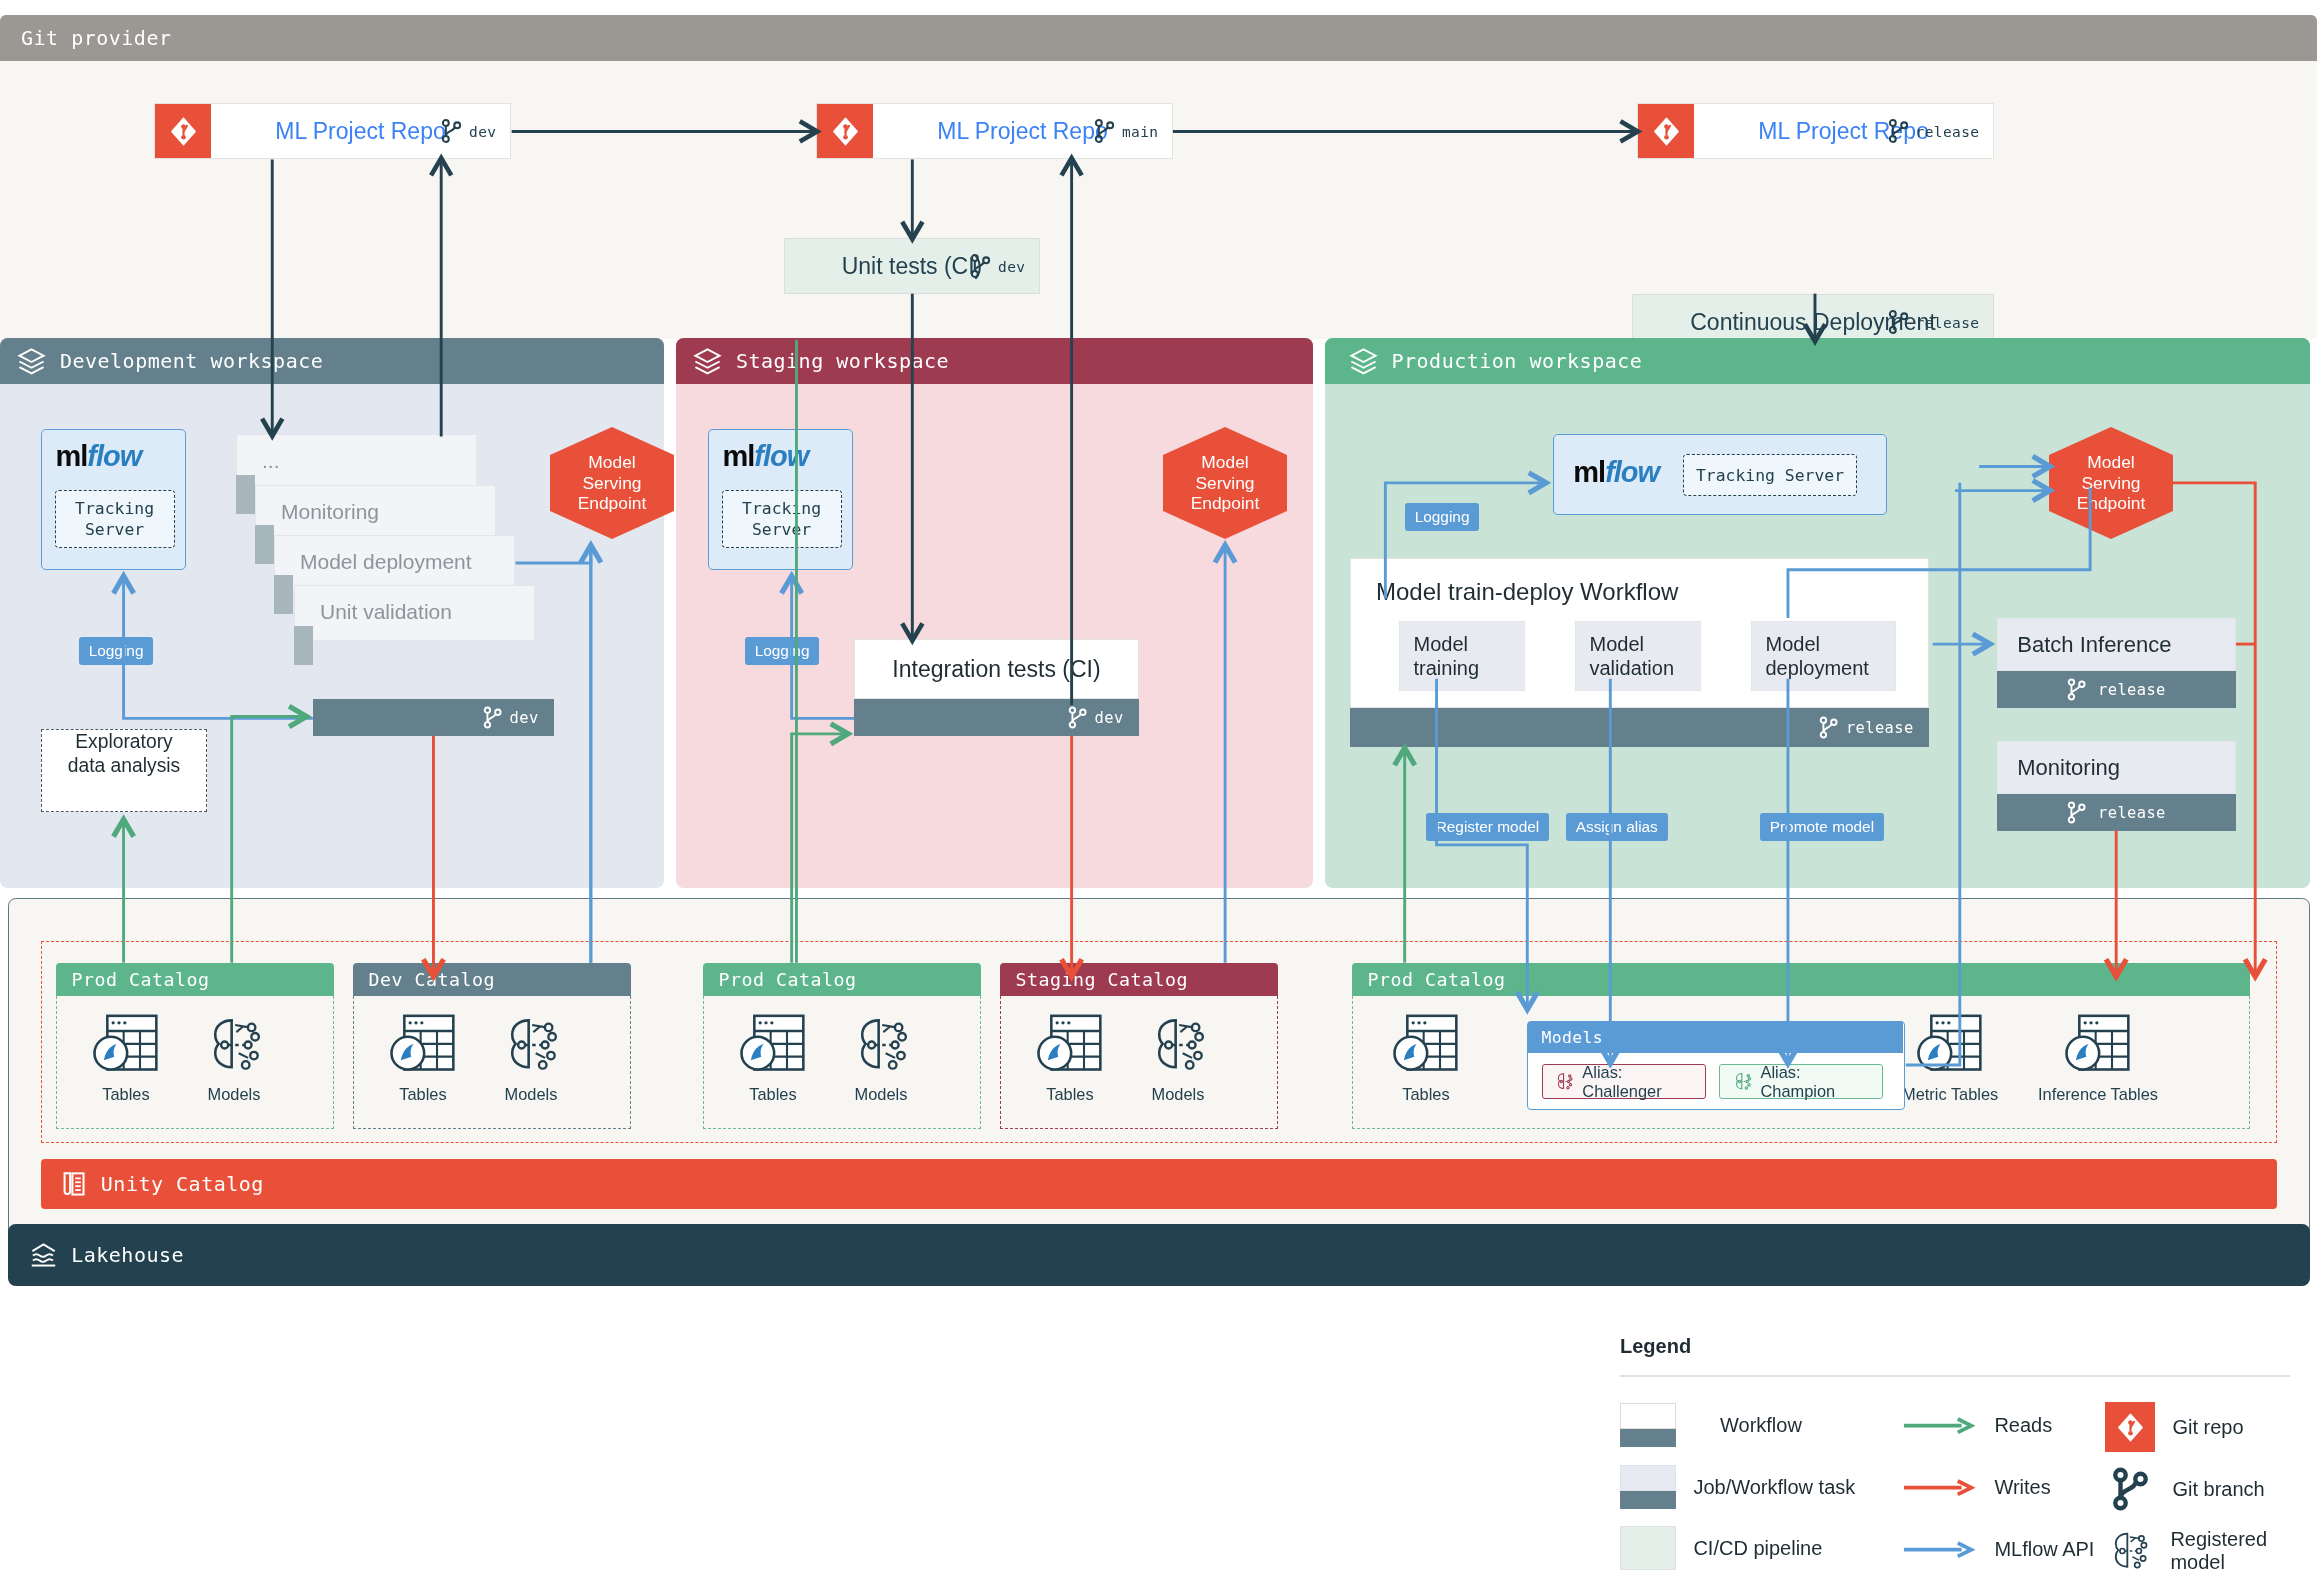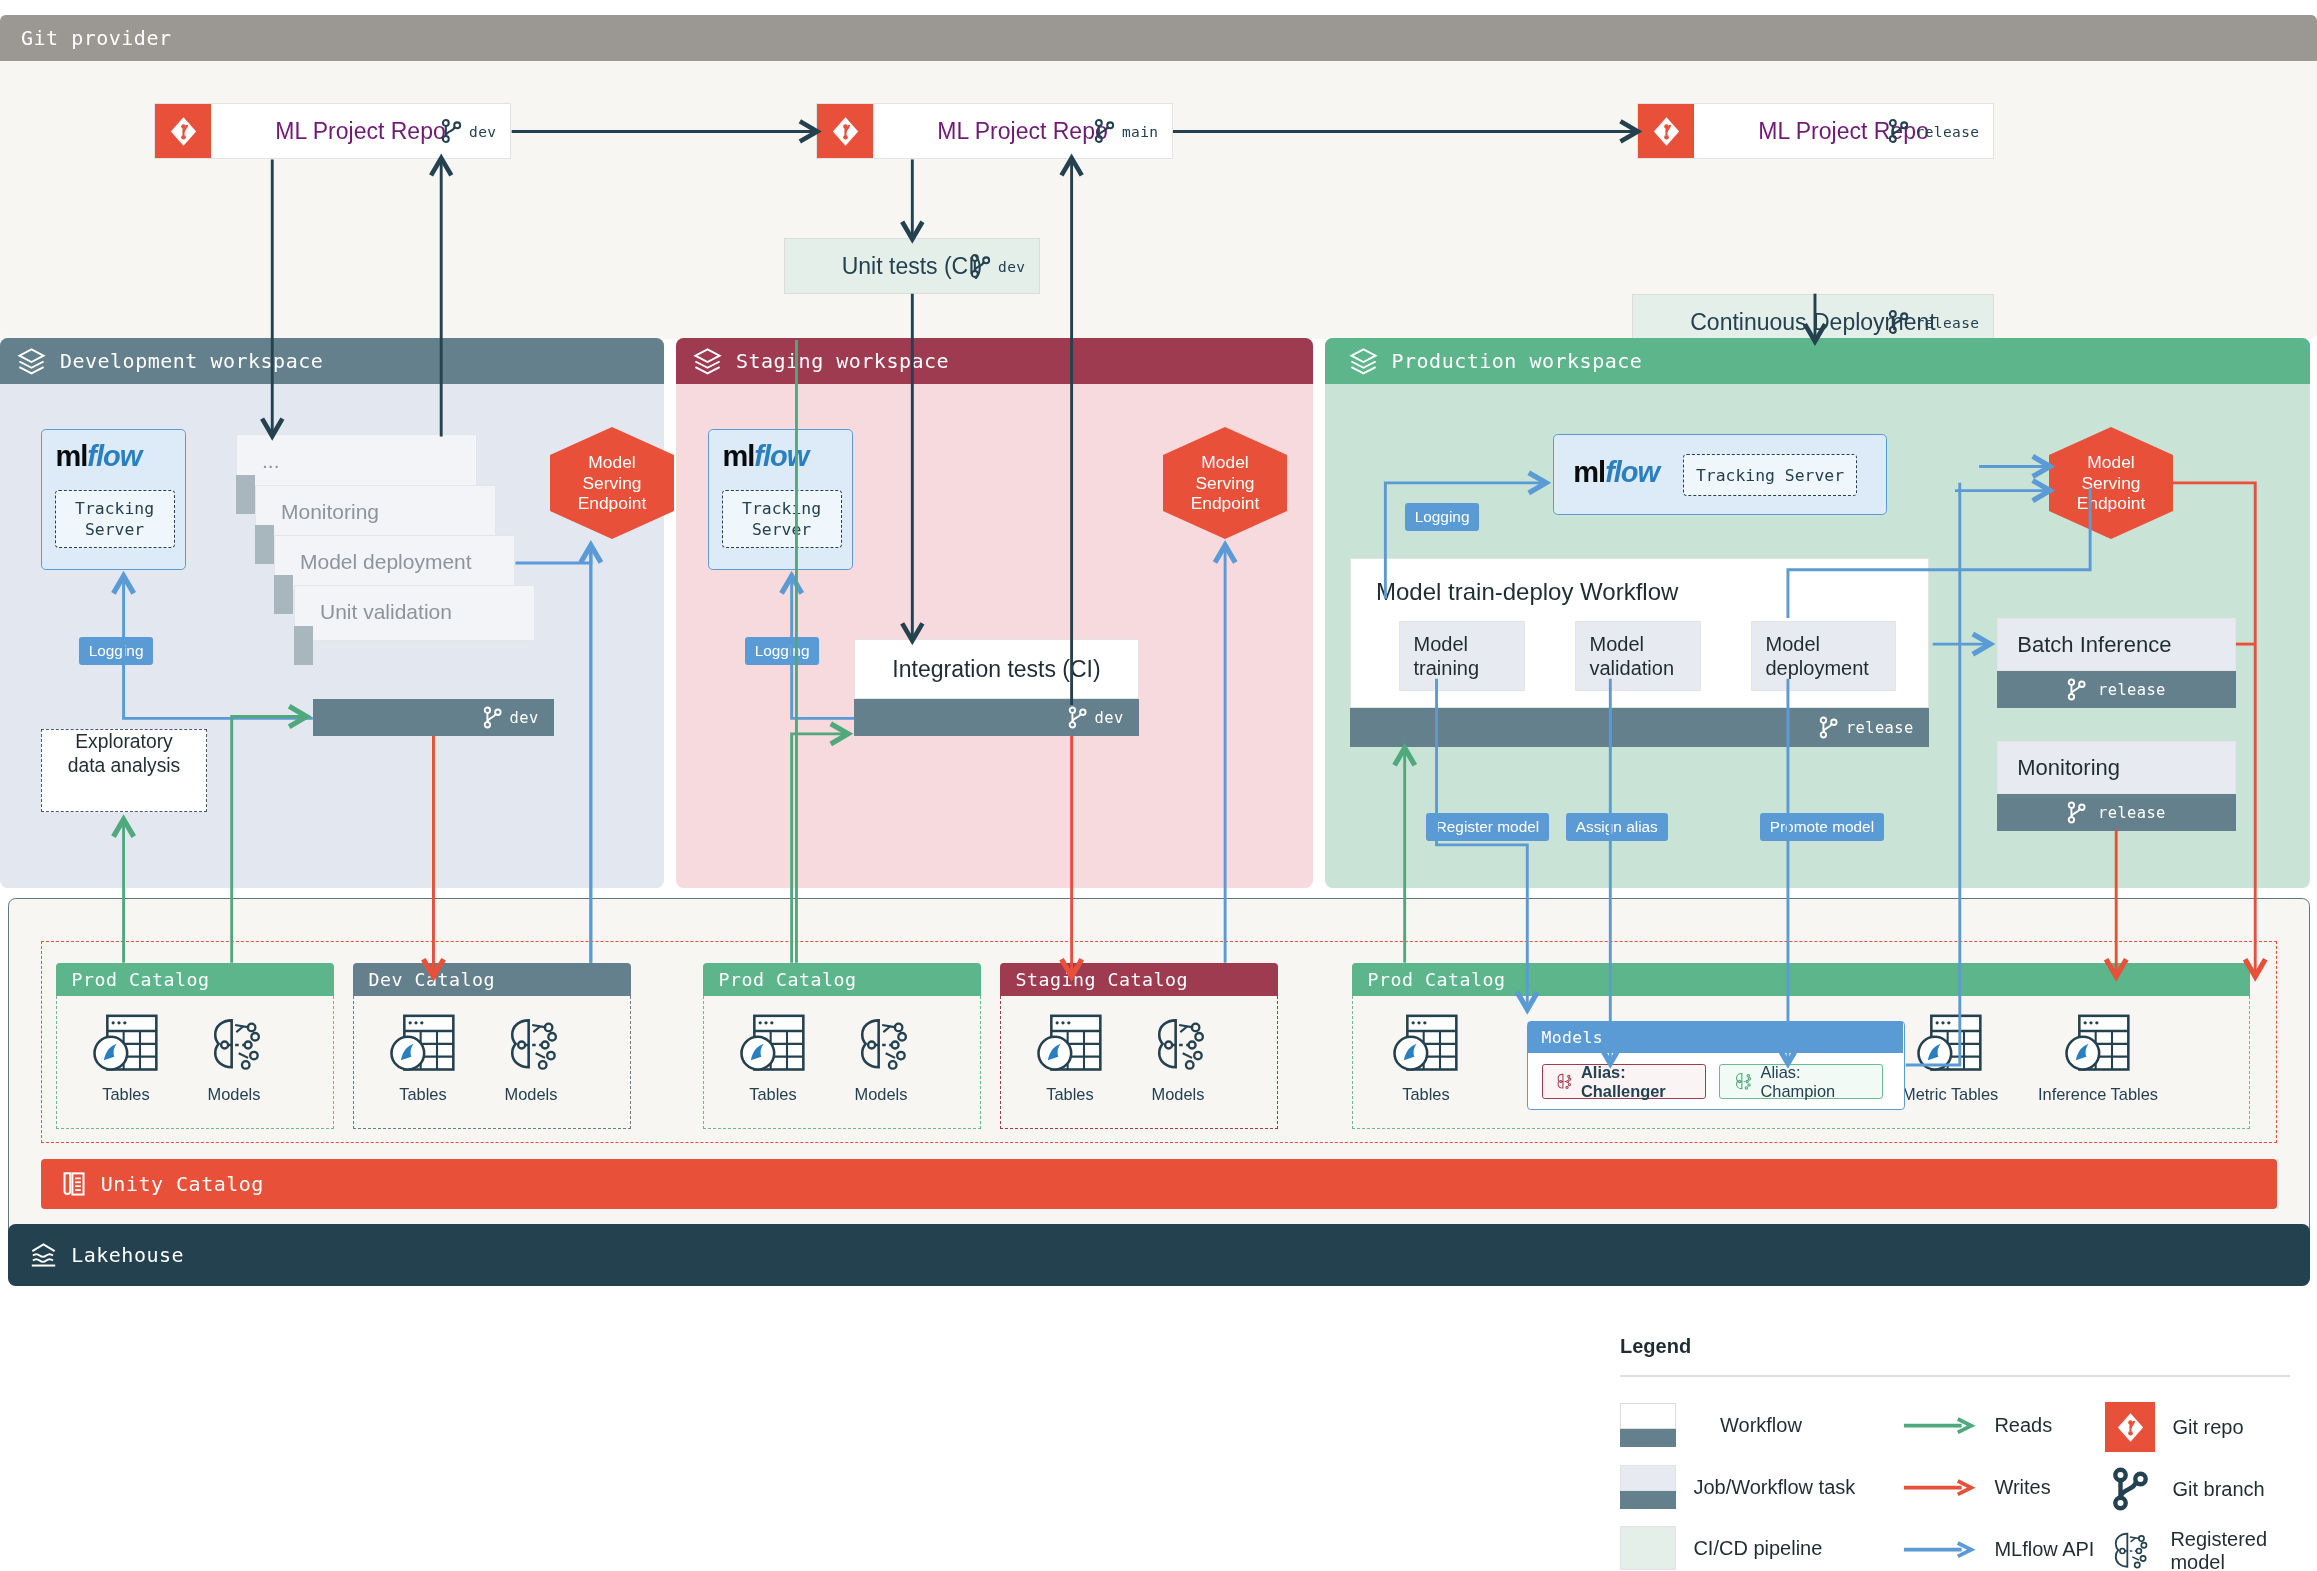--- a/index.html
+++ b/index.html
@@ -10,21 +10,21 @@
 
   
   #git-band{left:0;top:15.4px;width:2317px;height:324px;background:#f7f6f3;border-radius:5.8px;}
   #git-header{left:0;top:15.4px;width:2317px;height:46px;background:#9b9792;border-radius:5.8px 5.8px 0 0;
      display:flex;align-items:center;padding-left:21px;color:#fff;font-size:20px;letter-spacing:0.5px;}
 
   
   .repo{height:56px;display:flex;align-items:stretch;background:#fff;border:1px solid #e3e3e3;}
   .repo .logo{width:56px;background:#e8503a;display:flex;align-items:center;justify-content:center;}
   .repo .body{flex:1;display:flex;align-items:center;justify-content:center;position:relative;}
-  .repo .ttl{font-size:23px;color:#701a75;}
+  .repo .ttl{font-size:23px;color:#3b82f6;}
   .branch{display:flex;align-items:center;gap:6.8px;position:absolute;right:13.5px;top:50%;transform:translateY(-50%);}
   .branch .bt{font-size:14.5px;color:#24414f;letter-spacing:0.4px;}
 
   
   .cicd{background:#e4efe9;border:1px solid #dcdcdc;display:flex;align-items:center;justify-content:center;position:relative;}
   .cicd .ttl{font-size:23px;color:#24414f;}
   .bluelabel{background:#5b9bd5;color:#fff;font-size:15.4px;padding:4.8px 9.7px;border-radius:2.9px;white-space:nowrap;}
 
   
   .ws{border-radius:7.7px;overflow:hidden;}
@@ -567,21 +567,21 @@
           <path d="M11 42c2-9 6-12 11-14-3 4-3 8-2 11-3 1-6 2-9 3z" fill="#2a7fc0"></path>
         </svg>
       <span class="cap">Inference Tables</span>
     </div>
   </div>
 
   <div class="abs models-panel" style="left:1527px;top:1021px;width:378px;height:89px;">
     <div class="abs models-hd" style="left:0;top:0;width:375px;height:31px;">
         <span class="mono">Models</span>
       </div>
-    <div class="abs alias chal" style="left:13.5px;top:42px;width:164px;height:35px;font-weight:bold;">
+    <div class="abs alias chal" style="left:13.5px;top:42px;width:164px;height:35px;">
       <svg width="23" height="23" viewBox="0 0 56 58">
           <path d="M26 8c-8 0-14 5-14 12 0 3 1 6 3 8-2 2-3 5-3 8 0 7 6 12 14 12z" fill="none" stroke="#9e3b50" stroke-width="3"></path>
           <circle cx="20" cy="29" r="3" fill="none" stroke="#9e3b50" stroke-width="3"></circle>
           <path d="M23 29h14" stroke="#9e3b50" stroke-width="3" stroke-dasharray="4 4"></path>
           <circle cx="40" cy="29" r="3" fill="none" stroke="#9e3b50" stroke-width="3"></circle>
           <circle cx="43" cy="14" r="3.2" fill="none" stroke="#9e3b50" stroke-width="3"></circle>
           <circle cx="46" cy="22" r="3.2" fill="none" stroke="#9e3b50" stroke-width="3"></circle>
           <circle cx="45" cy="38" r="3.2" fill="none" stroke="#9e3b50" stroke-width="3"></circle>
           <circle cx="38" cy="46" r="3.2" fill="none" stroke="#9e3b50" stroke-width="3"></circle>
         </svg>

